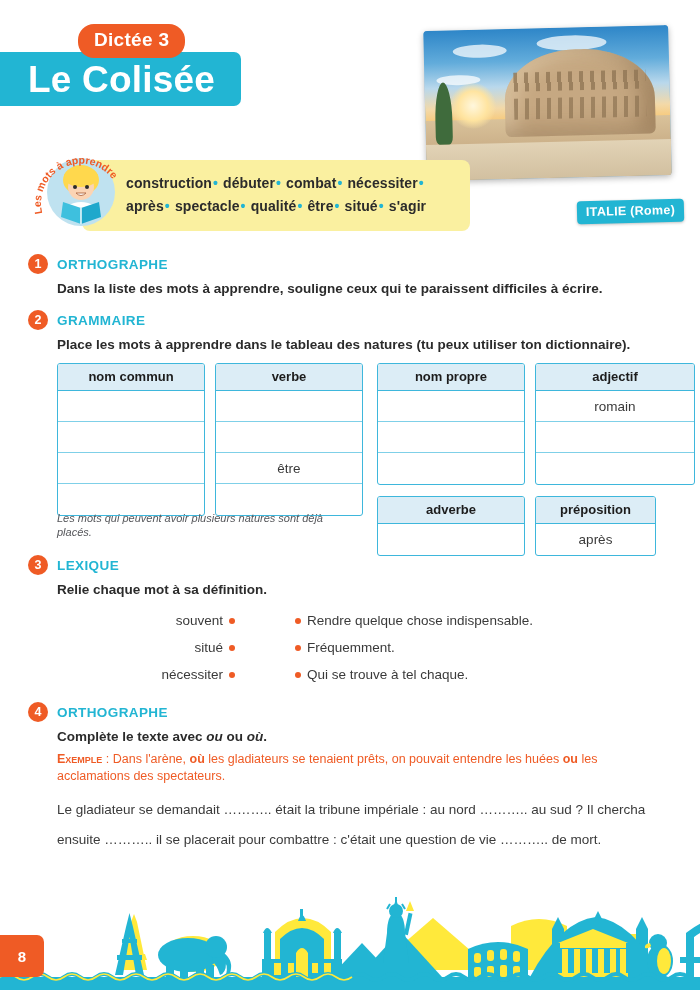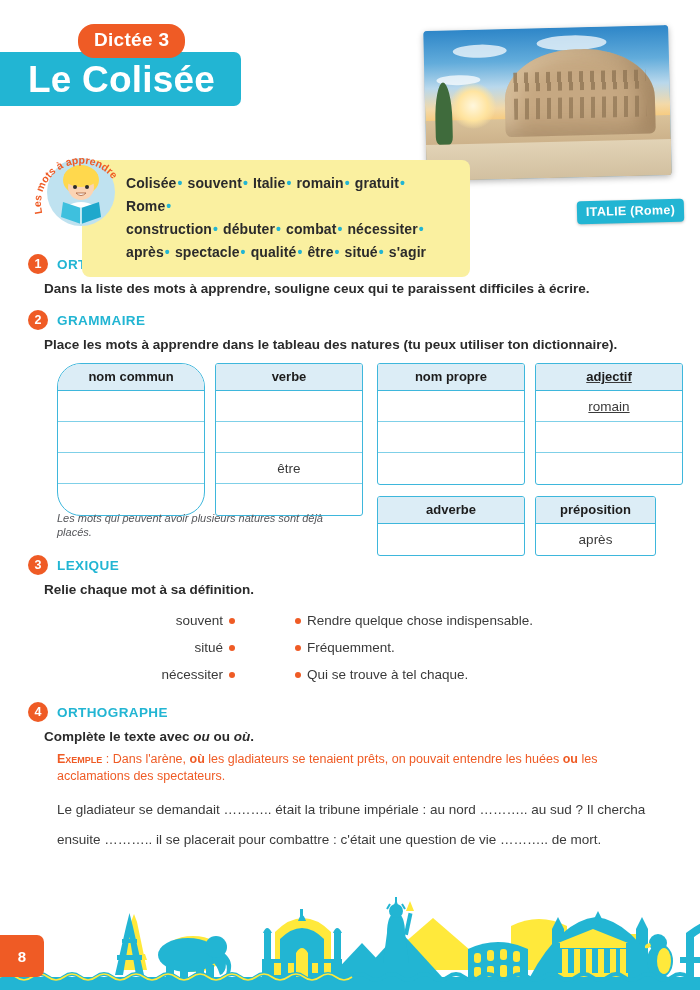--- a/index.html
+++ b/index.html
@@ -139,21 +139,21 @@
     background:#EF5B25; color:#fff;
     font-size: 12.5px; font-weight:bold;
     display:flex; align-items:center; justify-content:center;
     flex: 0 0 auto;
   }
   .ex-cat {
     color:#22B5D3; font-size:13.5px; font-weight:bold; letter-spacing:.4px;
   }
   .ex-instr {
     font-size: 13.5px; font-weight: bold; color:#2b2b2b;
-    margin-left: 16px; line-height: 19px;
+    margin-left: 29px; line-height: 19px;
   }
   .ex-instr .it { font-style: italic; font-weight: bold; }
 
   
   .tables { margin-left: 29px; margin-top: 9px; position: relative; height: 178px; }
   .tbl {
     position: absolute;
     border: 1.6px solid #3EB7DC;
     border-radius: 3px;
     overflow: hidden;
@@ -165,24 +165,24 @@
     text-align:center; padding: 5px 0 6px 0;
     border-bottom: 1.6px solid #3EB7DC;
   }
   .tbl .td {
     height: 31px; text-align:center; font-size: 13.5px; color:#3a3a3a;
     display:flex; align-items:center; justify-content:center;
     border-bottom: 1.3px solid #7FD0E8;
   }
   .tbl .td:last-child { border-bottom: none; }
 
-  .t-nomcommun { left: 0px;   top: 0px;  width: 148px; border-radius: 24px; }
+  .t-nomcommun { left: 0px;   top: 0px;  width: 148px; }
   .t-verbe     { left: 158px; top: 0px;  width: 148px; }
   .t-nompropre { left: 320px; top: 0px;  width: 148px; }
-  .t-adjectif  { left: 478px; top: 0px;  width: 148px; text-decoration: underline; }
+  .t-adjectif  { left: 478px; top: 0px;  width: 160px; }
   .t-adverbe   { left: 320px; top: 133px; width: 148px; }
   .t-prep      { left: 478px; top: 133px; width: 121px; }
 
   .note {
     position:absolute; left:0; top: 148px;
     font-size: 11px; font-style: italic; color:#55565a;
     line-height: 14px; width: 290px;
   }
 
   
@@ -268,28 +268,20 @@
       <path d="M 30,58 L 48,64 L 48,80 L 28,73 Z" fill="#3EC0DE"></path>
       <path d="M 66,58 L 48,64 L 48,80 L 68,73 Z" fill="#1FA8CC"></path>
       <path d="M 48,64 L 48,80" stroke="#ffffff" stroke-width="1.4"></path>
       <text>
         <textPath href="#arcpath" startOffset="2%" xml:space="preserve">Les mots à apprendre</textPath>
       </text>
     </svg>
   </div>
 
   <div class="words-box">
-    <div class="line">
-      <span>Colisée</span><span class="sep">•</span>
-      <span>souvent</span><span class="sep">•</span>
-      <span>Italie</span><span class="sep">•</span>
-      <span>romain</span><span class="sep">•</span>
-      <span>gratuit</span><span class="sep">•</span>
-      <span>Rome</span><span class="sep">•</span>
-    </div>
     <div class="line">
       <span>construction</span><span class="sep">•</span>
       <span>débuter</span><span class="sep">•</span>
       <span>combat</span><span class="sep">•</span>
       <span>nécessiter</span><span class="sep">•</span>
     </div>
     <div class="line">
       <span>après</span><span class="sep">•</span>
       <span>spectacle</span><span class="sep">•</span>
       <span>qualité</span><span class="sep">•</span>

